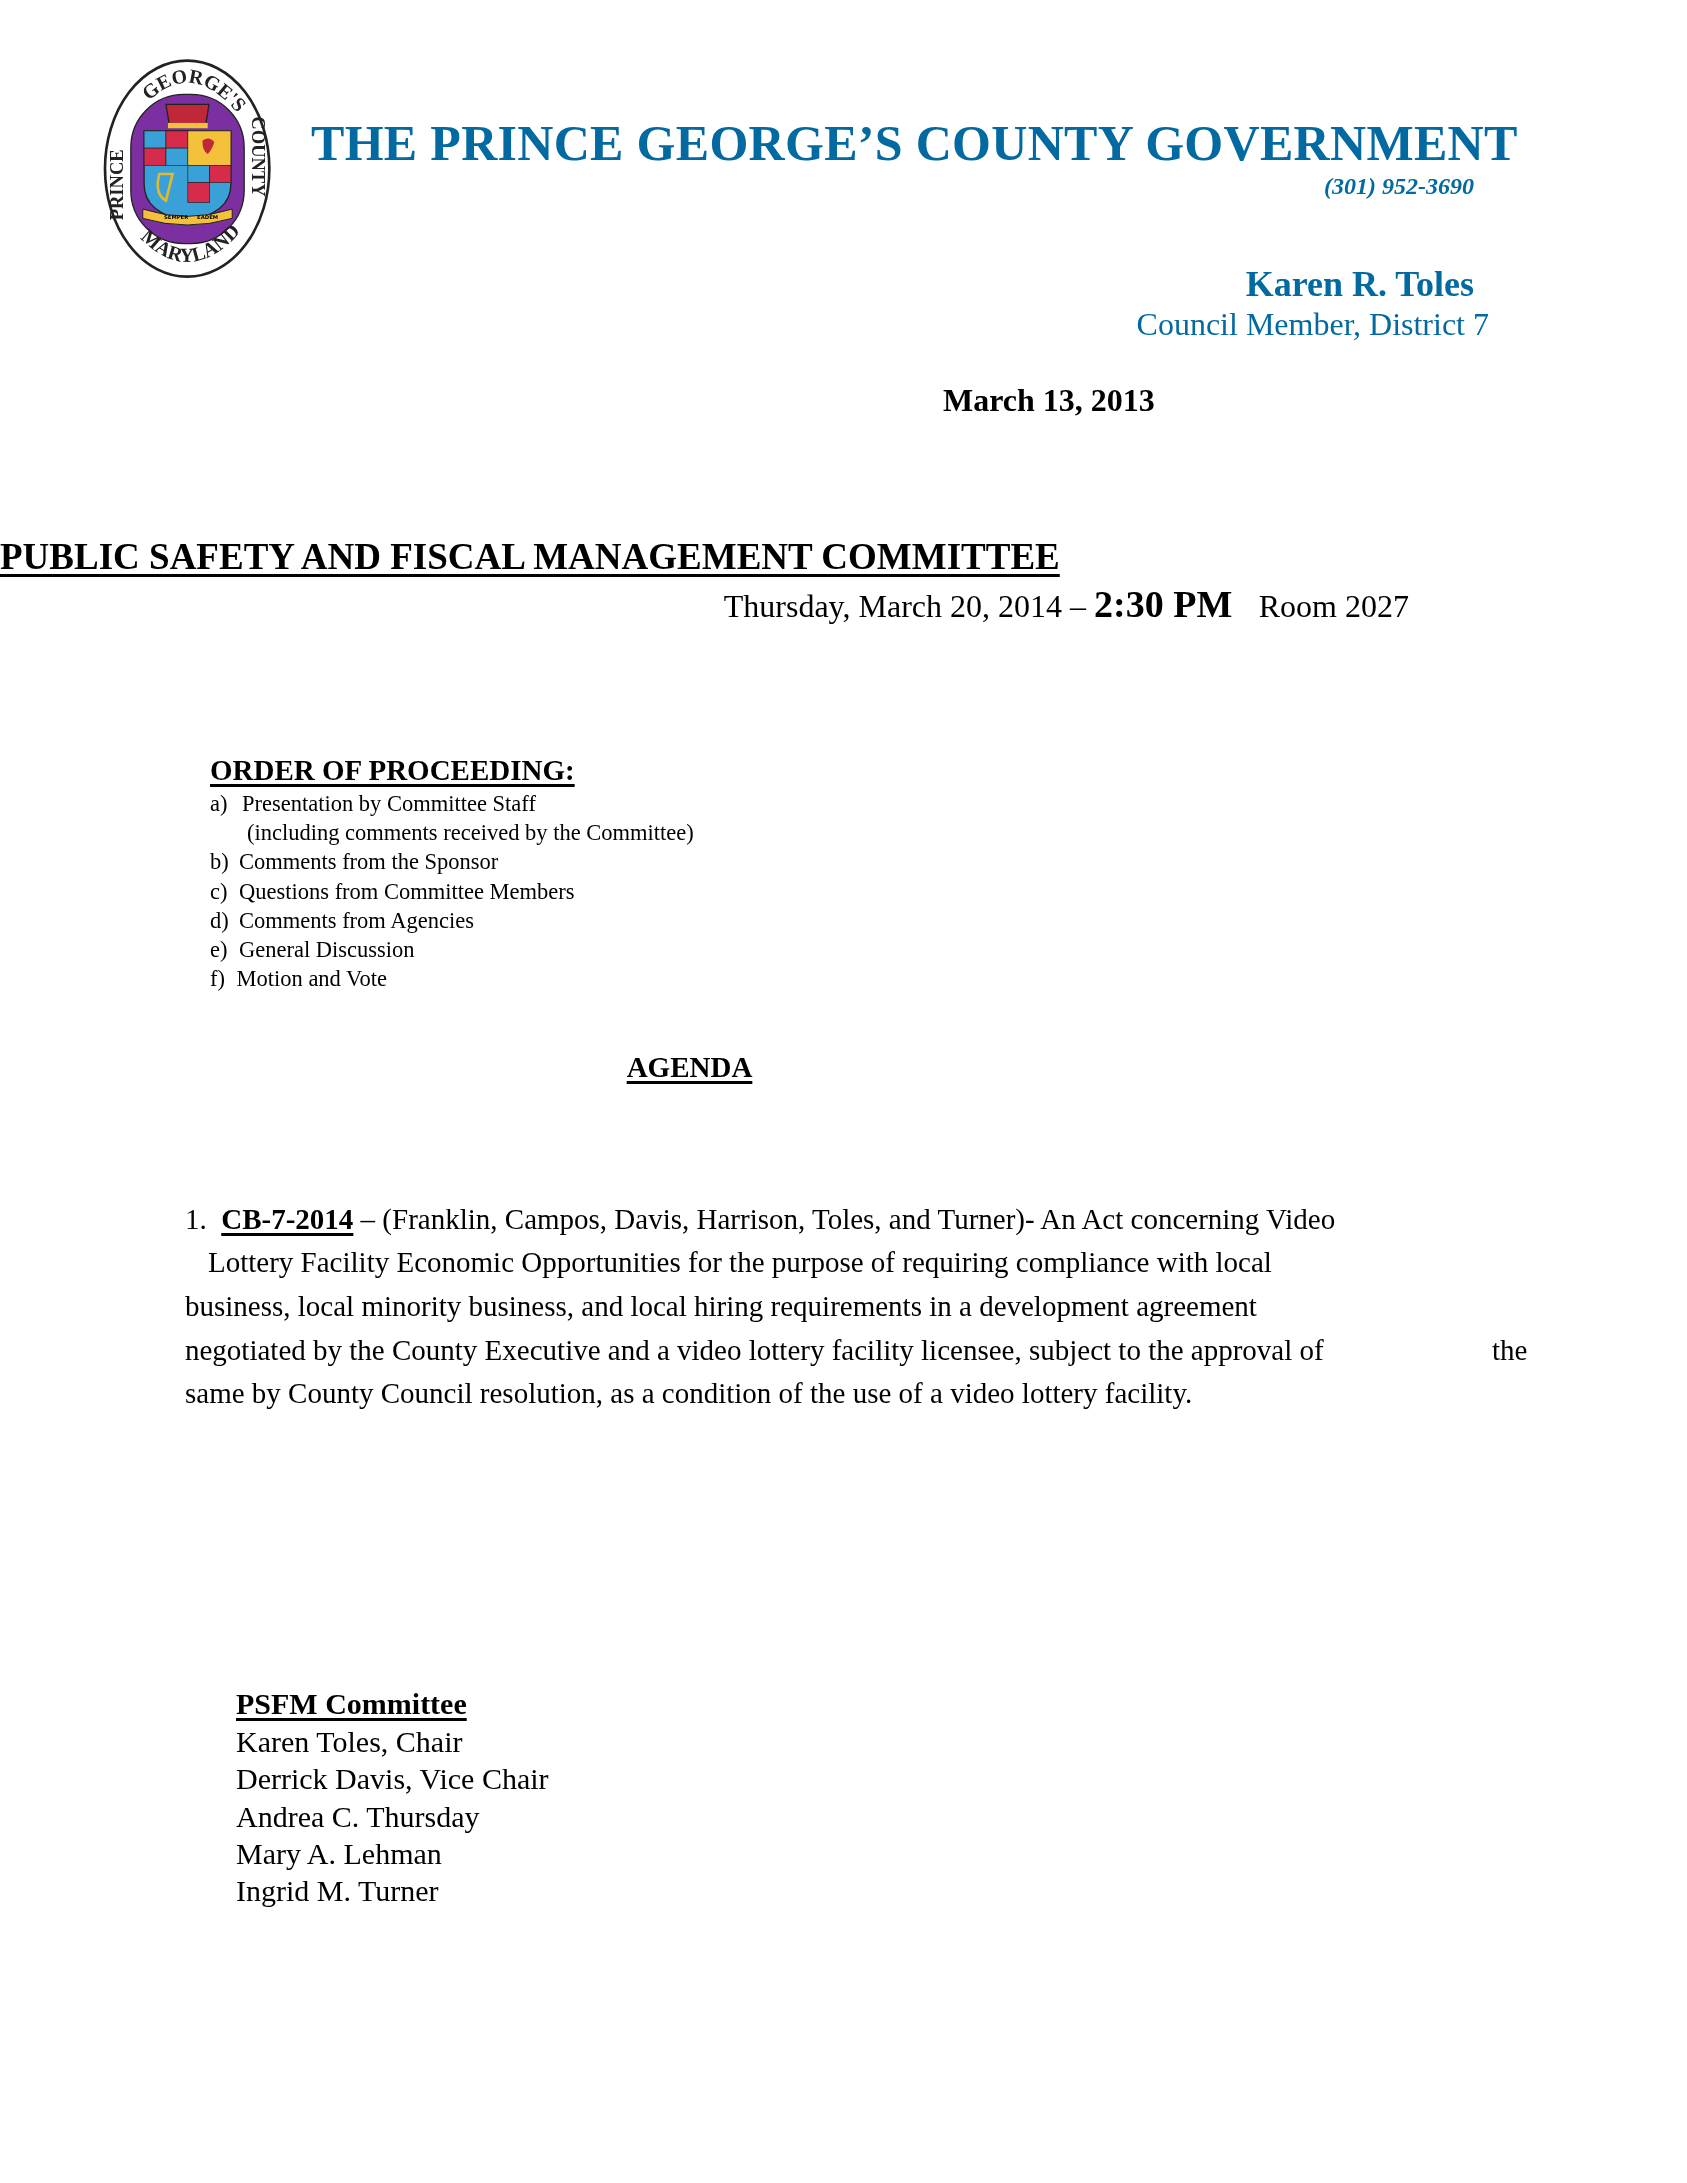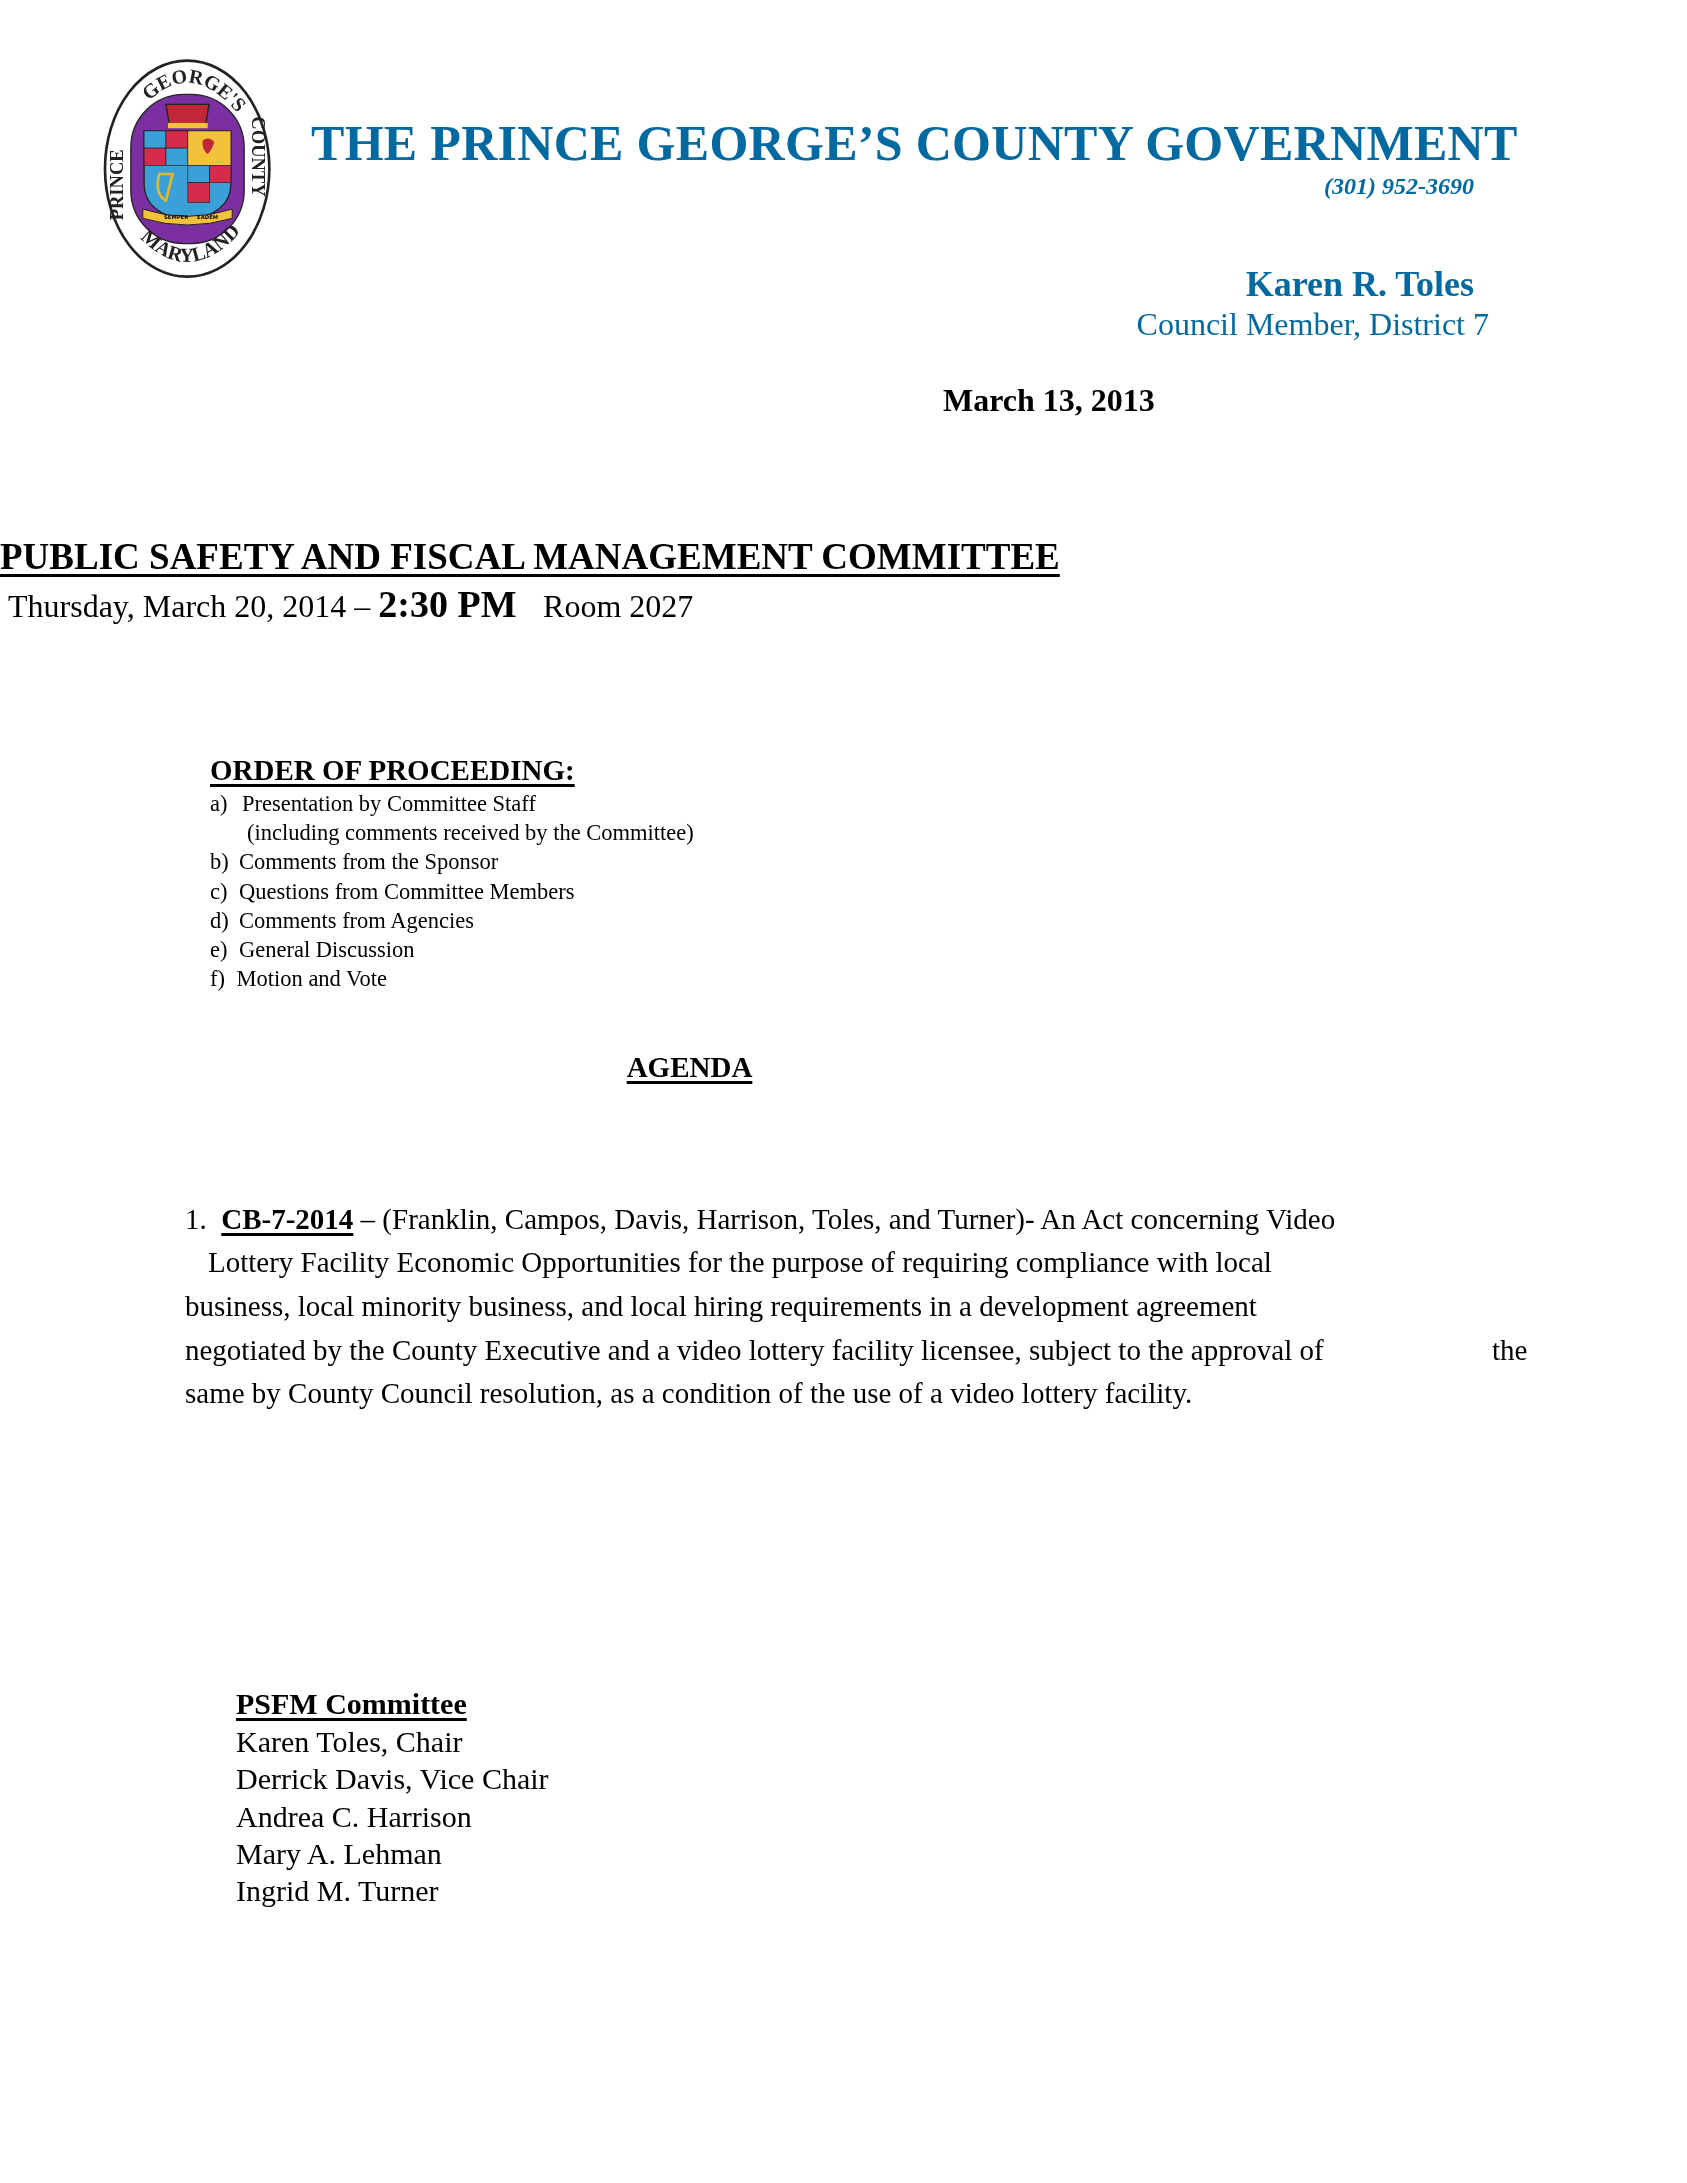--- a/index.html
+++ b/index.html
@@ -12,21 +12,21 @@
   #seal { position: absolute; left: 103px; top: 58px; width: 169px; height: 222px; }
 
   #gov-title { left: 311px; top: 114px; font-size: 50px; font-weight: bold; letter-spacing: 0.3px; }
   #phone { right: 213px; top: 173px; font-size: 24px; font-style: italic; font-weight: bold; text-align: right; }
   #member-name { right: 213px; top: 263px; font-size: 36px; font-weight: bold; text-align: right; }
   #member-title { right: 198px; top: 306px; font-size: 32px; text-align: right; }
   #letter-date { left: 943px; top: 382px; font-size: 32px; font-weight: bold; }
 
   #committee-title { left: 0; width: 1687px; top: 535px; text-align: left; font-size: 37px; font-weight: bold;
                      text-decoration: underline; text-decoration-thickness: 3.3px; text-underline-offset: 5.3px; }
-  #meeting-line { left: 8px; width: 1393px; top: 582px; text-align: left; font-size: 32px; }
+  #meeting-line { left: 16px; width: 1393px; top: 582px; text-align: right; font-size: 32px; }
   #meeting-line .time { font-weight: bold; font-size: 38px; }
   #meeting-line .gap { display: inline-block; width: 26.5px; }
 
   #order-heading { left: 210px; top: 754px; font-size: 29px; font-weight: bold;
                    text-decoration: underline; text-decoration-thickness: 2.6px; text-underline-offset: 4px; }
   .order-item { position: absolute; left: 210px; font-size: 22.5px; white-space: nowrap; }
   .order-item .lbl { display: inline-block; width: 32px; }
   .order-sub { position: absolute; left: 247px; font-size: 22.5px; white-space: nowrap; }
 
   #agenda-heading { left: 0; width: 1379px; top: 1051px; text-align: center; font-size: 29px; font-weight: bold;
@@ -109,16 +109,16 @@
   <div class="agenda-line" style="top:1246px; left:208px;">Lottery Facility Economic Opportunities for the purpose of requiring compliance with local</div>
   <div class="agenda-line" style="top:1290px;">business, local minority business, and local hiring requirements in a development agreement</div>
   <div class="agenda-line" style="top:1334px;">negotiated by the County Executive and a video lottery facility licensee, subject to the approval of</div>
   <div class="line-end" style="top:1334px;">the</div>
   <div class="agenda-line" style="top:1377px;">same by County Council resolution, as a condition of the use of a video lottery facility.</div>
 </div>
 
 <div id="psfm-heading" class="abs">PSFM Committee</div>
 <div class="member" style="top:1725px;">Karen Toles, Chair</div>
 <div class="member" style="top:1762px;">Derrick Davis, Vice Chair</div>
-<div class="member" style="top:1800px;">Andrea C. Harrison</div>
+<div class="member" style="top:1800px;">Andrea C. Thursday</div>
 <div class="member" style="top:1837px;">Mary A. Lehman</div>
 <div class="member" style="top:1874px;">Ingrid M. Turner</div>
 
 
 </body></html>

